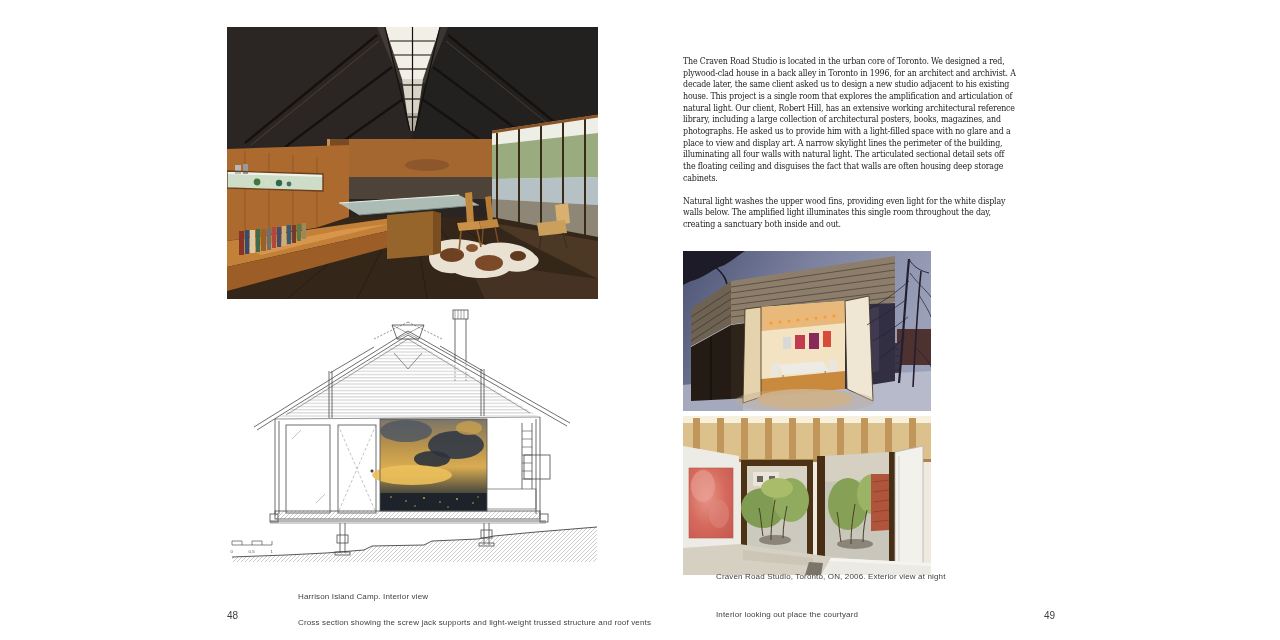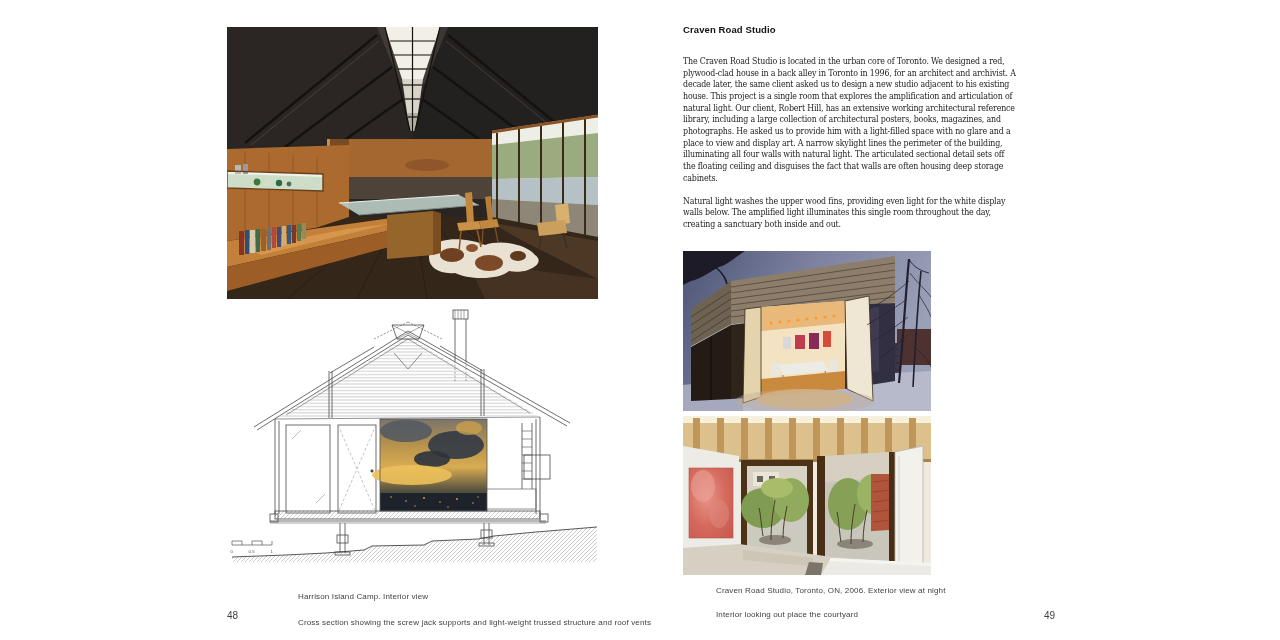--- a/index.html
+++ b/index.html
@@ -289,21 +289,20 @@
     <text x="44.5" y="243.5">1</text>
   </g>
 </svg>
 </div>
 
 <div class="abs caption" style="left:265px;top:592px;">Harrison Island Camp. Interior view</div>
 <div class="abs pagenum" style="left:227px;top:610px;">48</div>
 <div class="abs caption" style="left:265px;top:618px;">Cross section showing the screw jack supports and light-weight trussed structure and roof vents</div>
 
 <div class="abs title-block">
-  <div class="title-line">Craven Road Studio</div>
 </div>
 
 <div class="abs body-text">
   <p class="para">The Craven Road Studio is located in the urban core of Toronto. We designed a red, plywood-clad house in a back alley in Toronto in 1996, for an architect and archivist. A decade later, the same client asked us to design a new studio adjacent to his existing house. This project is a single room that explores the amplification and articulation of natural light. Our client, Robert Hill, has an extensive working architectural reference library, including a large collection of architectural posters, books, magazines, and photographs. He asked us to provide him with a light-filled space with no glare and a place to view and display art. A narrow skylight lines the perimeter of the building, illuminating all four walls with natural light. The articulated sectional detail sets off the floating ceiling and disguises the fact that walls are often housing deep storage cabinets.</p>
   <p class="para">Natural light washes the upper wood fins, providing even light for the white display walls below. The amplified light illuminates this single room throughout the day, creating a sanctuary both inside and out.</p>
 </div>
 
 <div class="photo" style="left:683px;top:251px;width:248px;height:160px;">
 <svg width="248" height="160" viewBox="0 0 248 160">
   <defs>
@@ -483,15 +482,15 @@
 
   <polygon points="0,132 56,128 142,140 206,146 248,150 248,159 0,159" fill="#d6d0c2"></polygon>
   <polygon points="60,134 130,142 130,150 60,144" fill="#c5bfae" opacity="0.6"></polygon>
 
   <polygon points="148,142 248,147 248,159 138,159" fill="#eceae4"></polygon>
   <polygon points="148,142 248,147 248,150 146,145" fill="#f6f4f0"></polygon>
   <polygon points="126,146 140,147 138,159 122,159" fill="#7c7468"></polygon>
 </svg>
 </div>
 
-<div class="abs caption" style="left:683px;top:586px;">Craven Road Studio, Toronto, ON, 2006. Exterior view at night</div>
+<div class="abs caption" style="left:683px;top:572px;">Craven Road Studio, Toronto, ON, 2006. Exterior view at night</div>
 <div class="abs caption" style="left:683px;top:610px;">Interior looking out place the courtyard</div>
 <div class="abs pagenum" style="left:1044px;top:610px;">49</div>
 
 </body></html>

